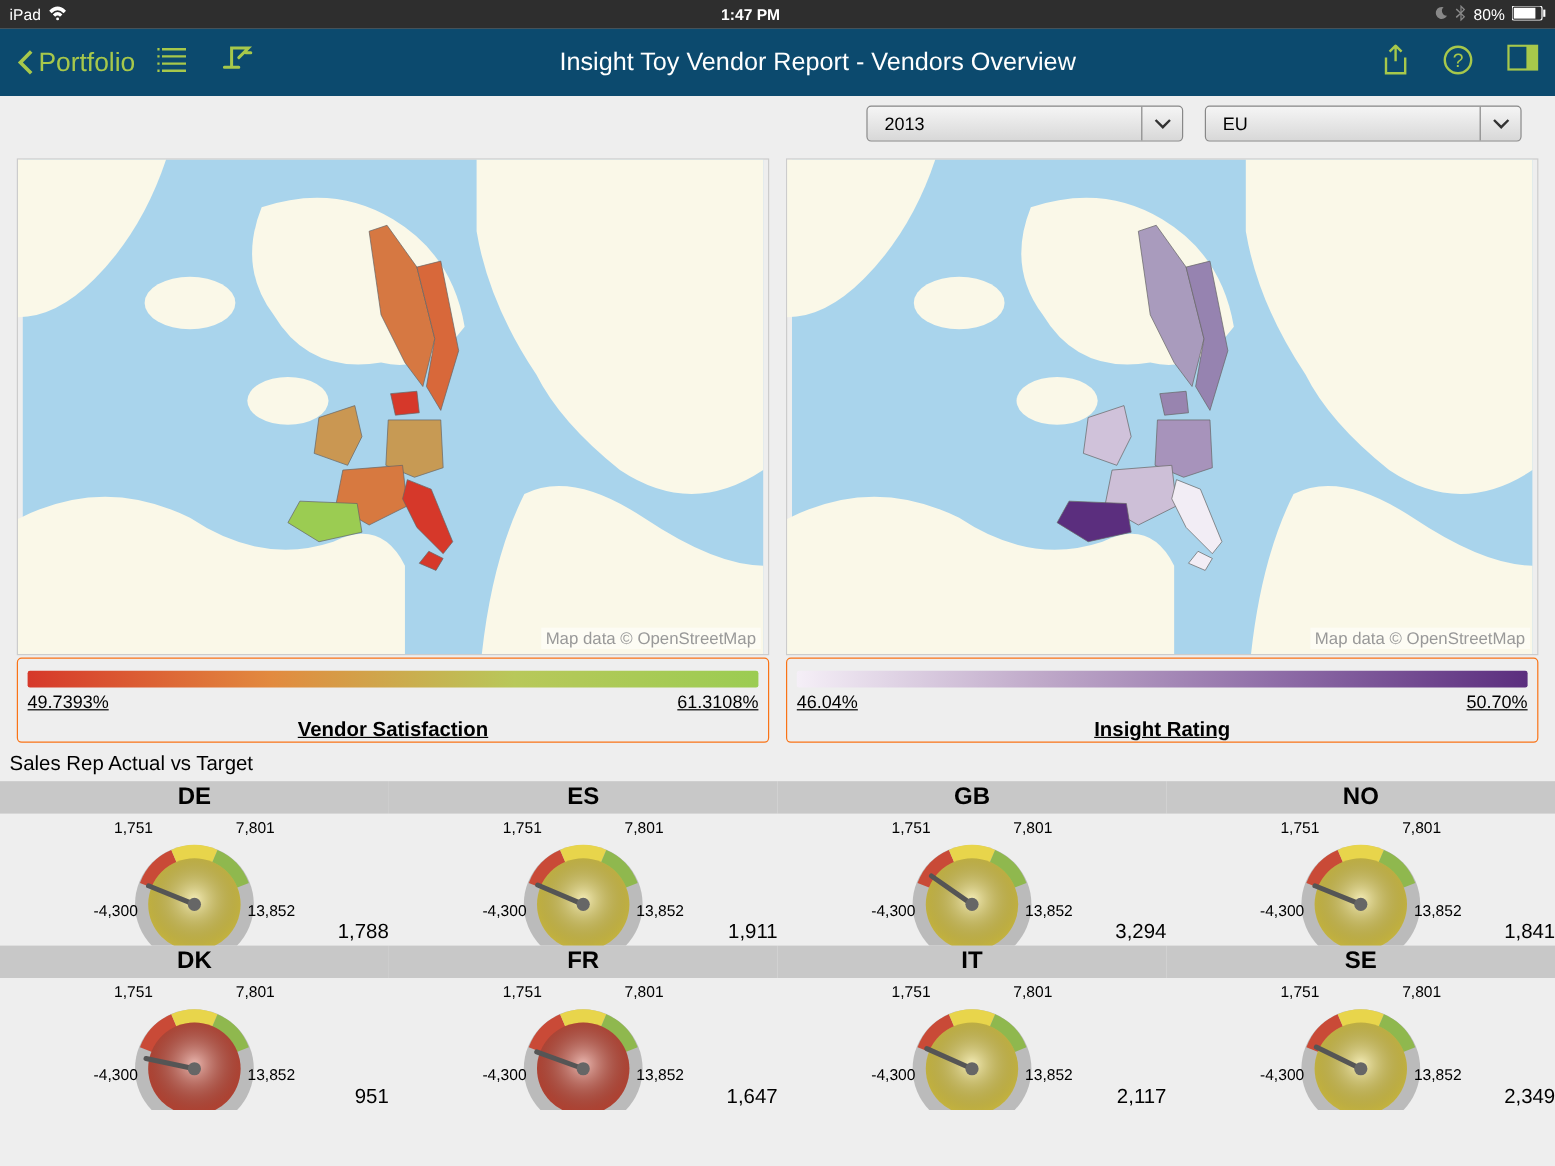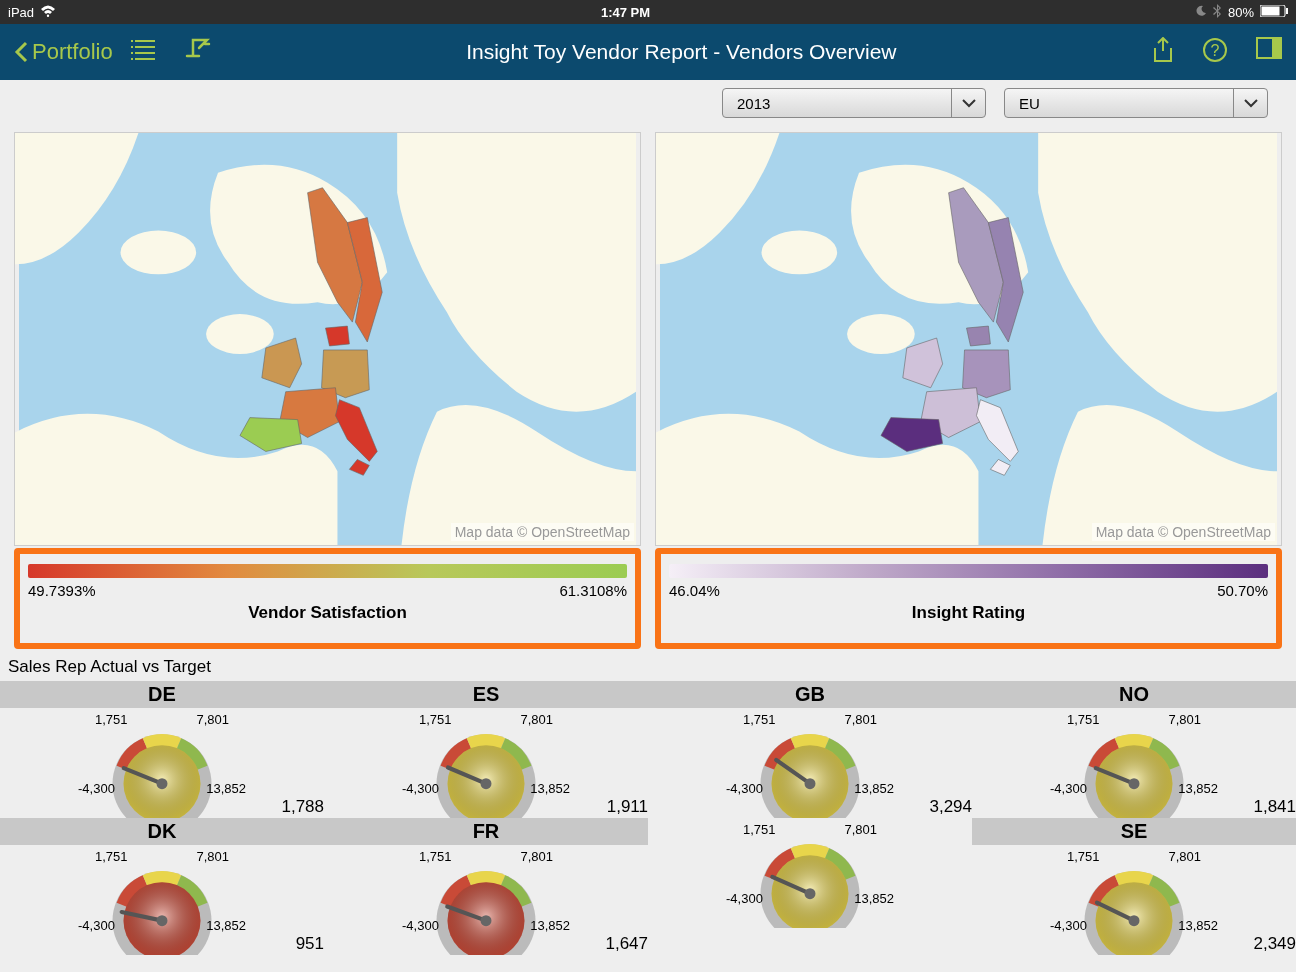--- a/index.html
+++ b/index.html
@@ -20,27 +20,27 @@
 .navbar .nav-icons-right { display: flex; gap: 28px; }
 .nav-icon { color: #a7c84b; }
 
 
 .filters { display: flex; justify-content: flex-end; gap: 18px; padding: 8px 28px; }
 .dropdown { width: 264px; height: 30px; border: 1px solid #888; border-radius: 4px; background: linear-gradient(#f5f5f5,#d8d8d8); display: flex; align-items: center; position: relative; }
 .dropdown span { padding-left: 14px; font-size: 15px; }
 .dropdown .dd-arrow { position: absolute; right: 0; top: 0; width: 34px; height: 100%; border-left: 1px solid #888; display: flex; align-items: center; justify-content: center; }
 
 
-.maps { display: flex; gap: 14px; padding: 6px 14px 0 14px; }
+.maps { display: flex; gap: 14px; padding: 6px 14px 0 14px; text-decoration: underline; }
 .map-wrap { flex: 1; display: flex; flex-direction: column; }
 .map { width: 100%; height: 414px; position: relative; border: 1px solid #ccc; }
 .map svg { width: 100%; height: 100%; display: block; }
 .map-attrib { position: absolute; right: 6px; bottom: 4px; color: #999; font-size: 14px; background: rgba(255,255,255,0.5); padding: 1px 4px; }
 
-.legend-box { border: 6px solid #f97316; border-radius: 4px; margin-top: 2px; padding: 10px 8px 20px 8px; }
+.legend-box { border: 1px solid #f97316; border-radius: 4px; margin-top: 2px; padding: 10px 8px 0 8px; }
 .legend-bar { height: 14px; width: 100%; border-radius: 2px; }
 .legend-bar.sat { background: linear-gradient(to right, #d6382a, #e28a3f, #b8c85a, #9bcc52); }
 .legend-bar.rat { background: linear-gradient(to right, #f5eff7, #bfa9c9, #8d6ba6, #5b2e7e); }
 .legend-vals { display: flex; justify-content: space-between; font-size: 15px; margin-top: 4px; }
 .legend-title { text-align: center; font-weight: 700; font-size: 17px; margin-top: 4px; }
 
 
 .section-title { font-size: 17px; padding: 8px 14px 4px 8px; }
 .gauge-row { display: flex; }
 .gauge-cell { flex: 1; }
@@ -390,20 +390,21 @@
     <circle cx="50" cy="55" r="4" fill="#666"></circle>
   </svg>
         <span class="gnum g-tl">1,751</span>
         <span class="gnum g-tr">7,801</span>
         <span class="gnum g-bl">-4,300</span>
         <span class="gnum g-br">13,852</span>
         <span class="g-val">1,647</span>
       </div>
     </div>
       <div class="gauge-cell">
+      <div class="gauge-head">IT</div>
       <div class="gauge-body">
         <svg viewBox="0 0 100 80">
     <defs>
       <radialGradient id="gr-66yellow" cx="50%" cy="45%" r="55%">
         <stop offset="0%" stop-color="#fff" stop-opacity="0.6"></stop>
         <stop offset="100%" stop-color="#000" stop-opacity="0.15"></stop>
       </radialGradient>
     </defs>
     <circle cx="50" cy="55" r="36" fill="#bbb"></circle>
     <path d="M 50 55 L 17 42 A 35 35 0 0 1 36 22 Z" fill="#c94a37"></path>
@@ -411,20 +412,21 @@
     <path d="M 50 55 L 64 22 A 35 35 0 0 1 83 42 Z" fill="#8fb84e"></path>
     <circle cx="50" cy="55" r="28" fill="#e7d34a"></circle>
     <circle cx="50" cy="55" r="28" fill="url(#gr-66yellow)"></circle>
     <line x1="50" y1="55" x2="22.593636270721973" y2="42.797900707725994" stroke="#555" stroke-width="3" stroke-linecap="round"></line>
     <circle cx="50" cy="55" r="4" fill="#666"></circle>
   </svg>
         <span class="gnum g-tl">1,751</span>
         <span class="gnum g-tr">7,801</span>
         <span class="gnum g-bl">-4,300</span>
         <span class="gnum g-br">13,852</span>
+        <span class="g-val">2,117</span>
       </div>
     </div>
       <div class="gauge-cell">
       <div class="gauge-head">SE</div>
       <div class="gauge-body">
         <svg viewBox="0 0 100 80">
     <defs>
       <radialGradient id="gr-64yellow" cx="50%" cy="45%" r="55%">
         <stop offset="0%" stop-color="#fff" stop-opacity="0.6"></stop>
         <stop offset="100%" stop-color="#000" stop-opacity="0.15"></stop>

